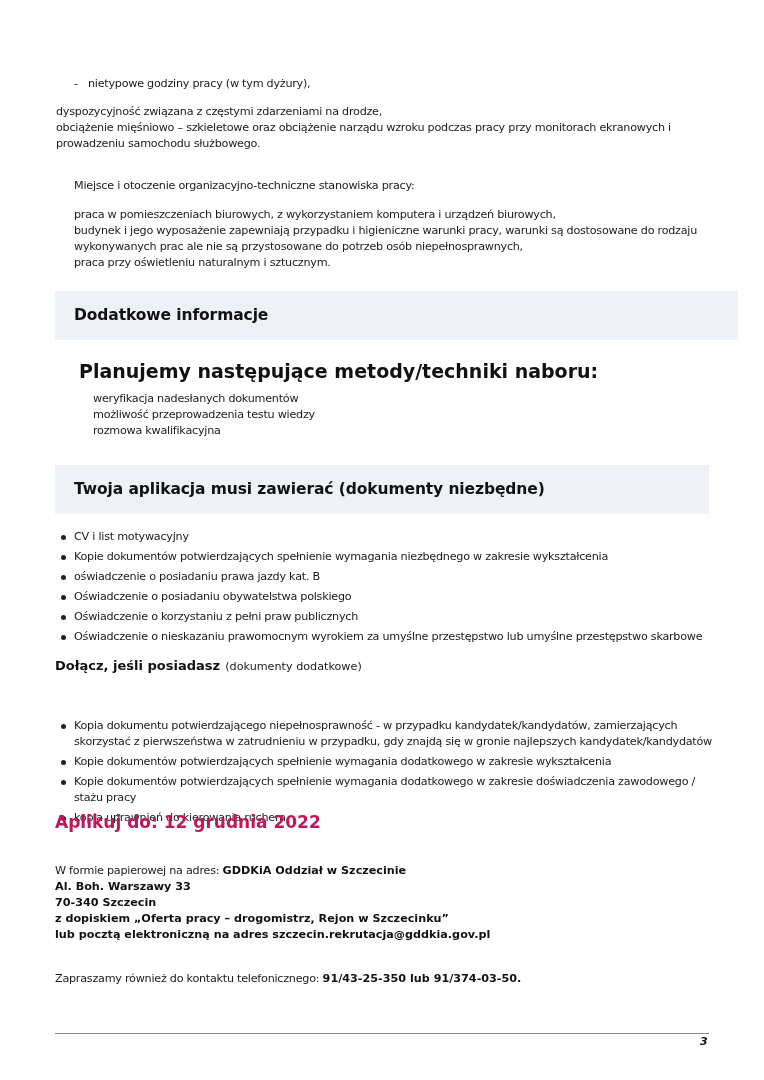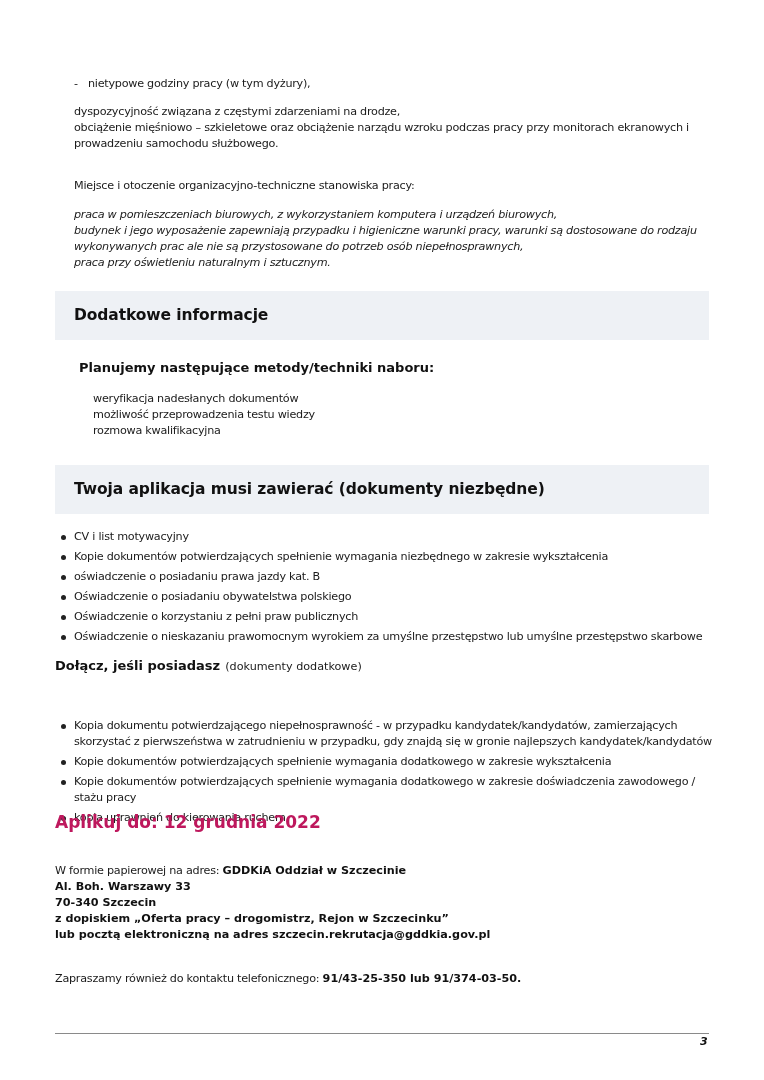--- a/index.html
+++ b/index.html
@@ -6,39 +6,39 @@
   body {
     width: 764px; height: 1080px; position: relative; overflow: hidden;
     font-family: "DejaVu Sans", sans-serif; color: #1a1a1a;
   }
   .txt { font-size: 11.2px; line-height: 16px; letter-spacing: -0.25px; }
   .abs { position: absolute; }
 
   
   #dash-item { left: 74px; top: 76px; }
   #dash-item .dash { display: inline-block; width: 14px; }
-  #block1 { left: 74px; top: 104px; width: 640px; }
+  #block1 { left: 56px; top: 104px; width: 640px; }
   #block2-title { left: 74px; top: 178px; }
-  #block2 { left: 74px; top: 207px; width: 640px; font-style: italic; }
+  #block2 { left: 74px; top: 207px; width: 640px; }
 
   
   .section-bar {
     position: absolute; left: 55px; width: 654px; height: 49px;
     background: #eef1f5;
   }
   .section-bar h2 {
     margin: 0; position: absolute; left: 19px; top: 15px;
     font-size: 15.5px; font-weight: bold; color: #111;
     letter-spacing: -0.1px;
   }
-  #bar-info { top: 291px; }
+  #bar-info { top: 291px; padding-left: 29px; }
   #bar-docs { top: 465px; }
 
   #methods-title {
-    left: 79px; top: 360px; font-size: 13px; font-weight: bold; color: #111;
+    left: 79px; top: 360px; font-size: 19px; font-weight: bold; color: #111;
   }
   #methods-list { left: 93px; top: 391px; }
 
   ul.bullets { list-style: none; margin: 0; padding: 0; position: absolute; left: 58px; width: 656px; }
   ul.bullets li { position: relative; padding-left: 16px; margin-bottom: 4px; }
   ul.bullets li .bullet {
     position: absolute; left: 3px; top: 6px; width: 5px; height: 5px;
     border-radius: 50%; background: #222;
   }
   #required-list { top: 529px; }

